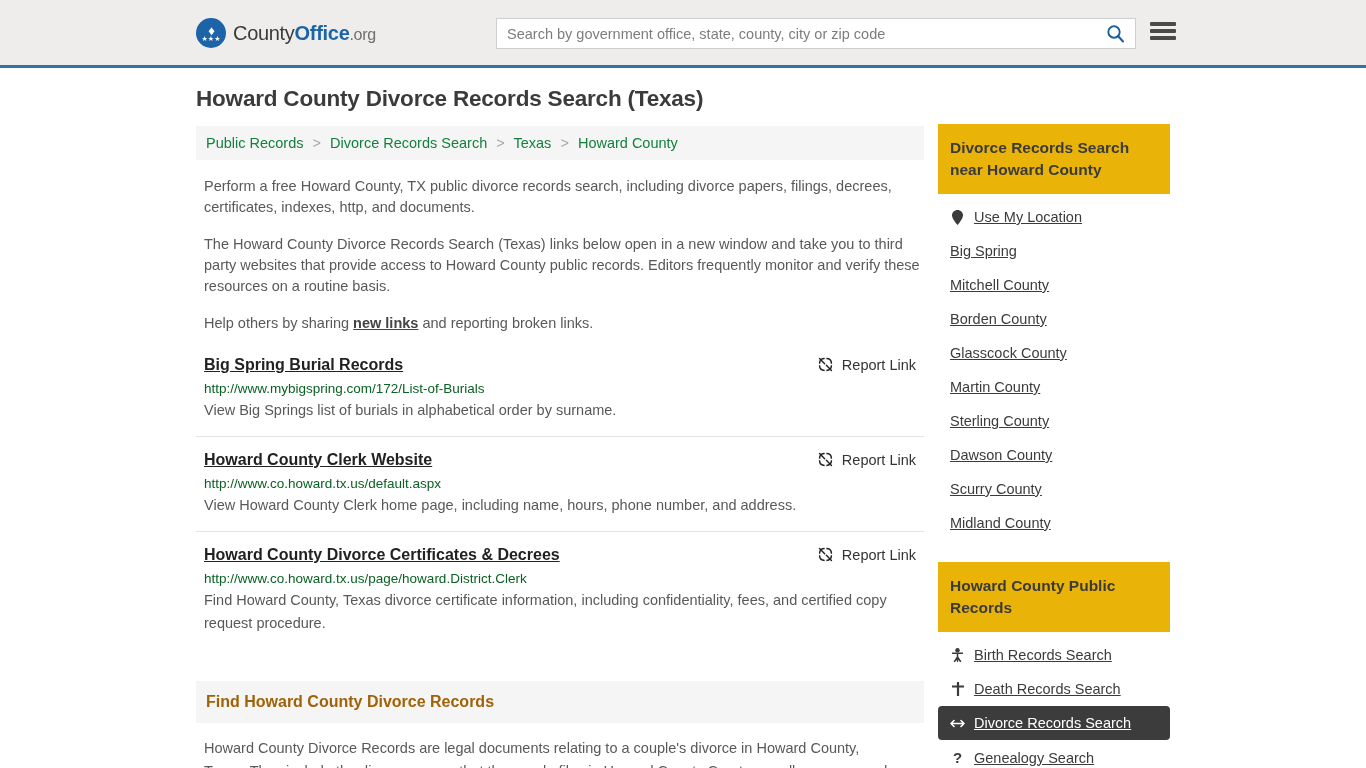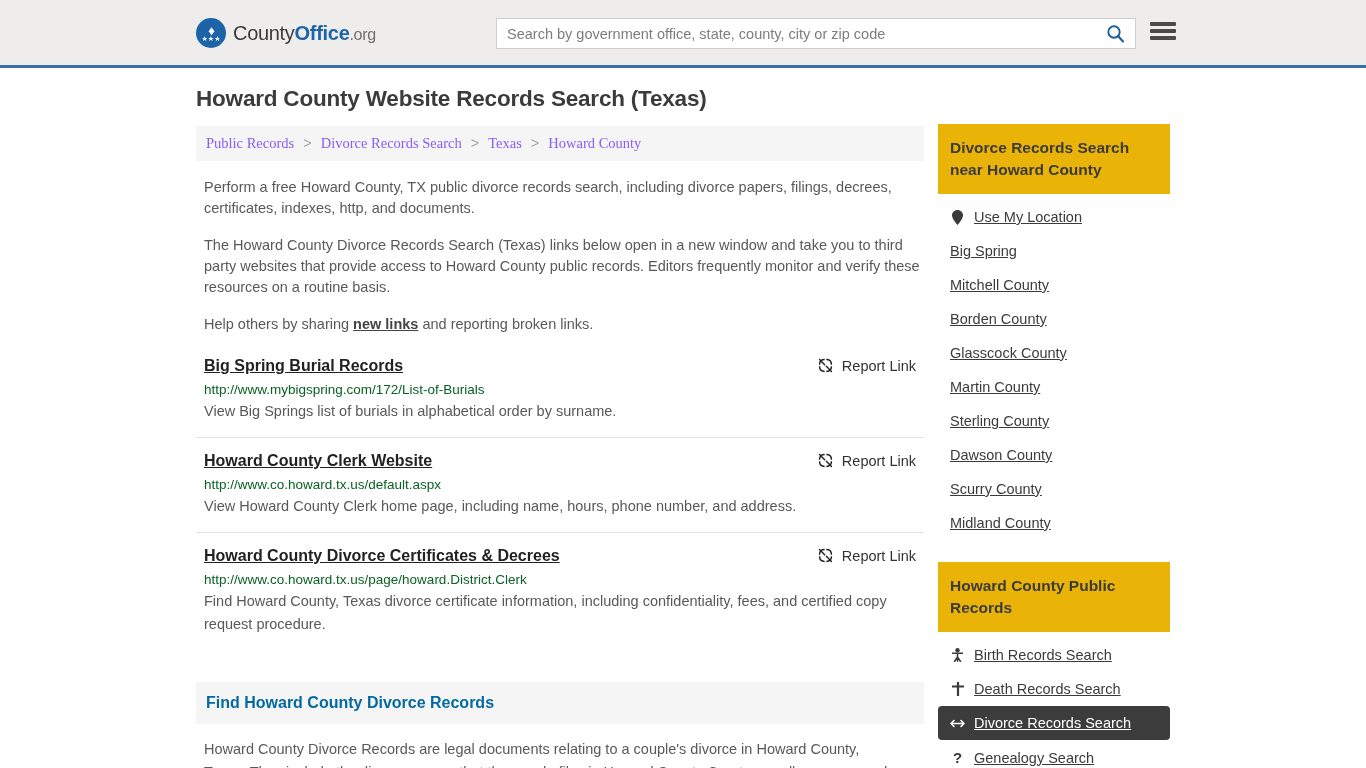--- a/index.html
+++ b/index.html
@@ -130,21 +130,21 @@
     font-weight: bold;
     letter-spacing: -0.2px;
   }
 
   .breadcrumb {
     background: #f5f5f5;
     padding: 9px 10px;
     font-size: 14.5px;
     color: #666;
   }
-  .breadcrumb a { color: #8b5cf6; text-decoration: none; font-family: Liberation Serif, serif; }
+  .breadcrumb a { color: #15803d; text-decoration: none; }
   .breadcrumb .sep { color: #a8a8a8; margin: 0 5px; }
 
   .intro p {
     font-size: 14.5px;
     line-height: 21px;
     color: #595959;
     margin: 16px 0 0 8px;
     max-width: 716px;
   }
   .intro p a { color: #444; font-weight: bold; }
@@ -194,21 +194,21 @@
   .result:first-child .report-link { top: 0; }
   .unlink-icon { width: 17px; height: 17px; display: block; }
 
   
   .info-box { margin-top: 32px; }
   .info-head {
     background: #f5f5f5;
     padding: 12px 10px;
     font-size: 16px;
     font-weight: bold;
-    color: #0369a1;
+    color: #a16207;
   }
   .info-body {
     font-size: 14.5px;
     color: #595959;
     line-height: 22.5px;
     padding: 14px 10px 0 8px;
     max-width: 716px;
   }
 
   
@@ -281,21 +281,21 @@
     <span></span>
     <span></span>
     <span></span>
   </div>
 </div>
 
 <div class="page">
 
   <div class="content-main">
 
-    <h1 class="page-title">Howard County Website Records Search (Texas)</h1>
+    <h1 class="page-title">Howard County Divorce Records Search (Texas)</h1>
 
     <div class="breadcrumb">
       <a href="#">Public Records</a>
       <span class="sep">&gt;</span>
       <a href="#">Divorce Records Search</a>
       <span class="sep">&gt;</span>
       <a href="#">Texas</a>
       <span class="sep">&gt;</span>
       <a href="#">Howard County</a>
     </div>

